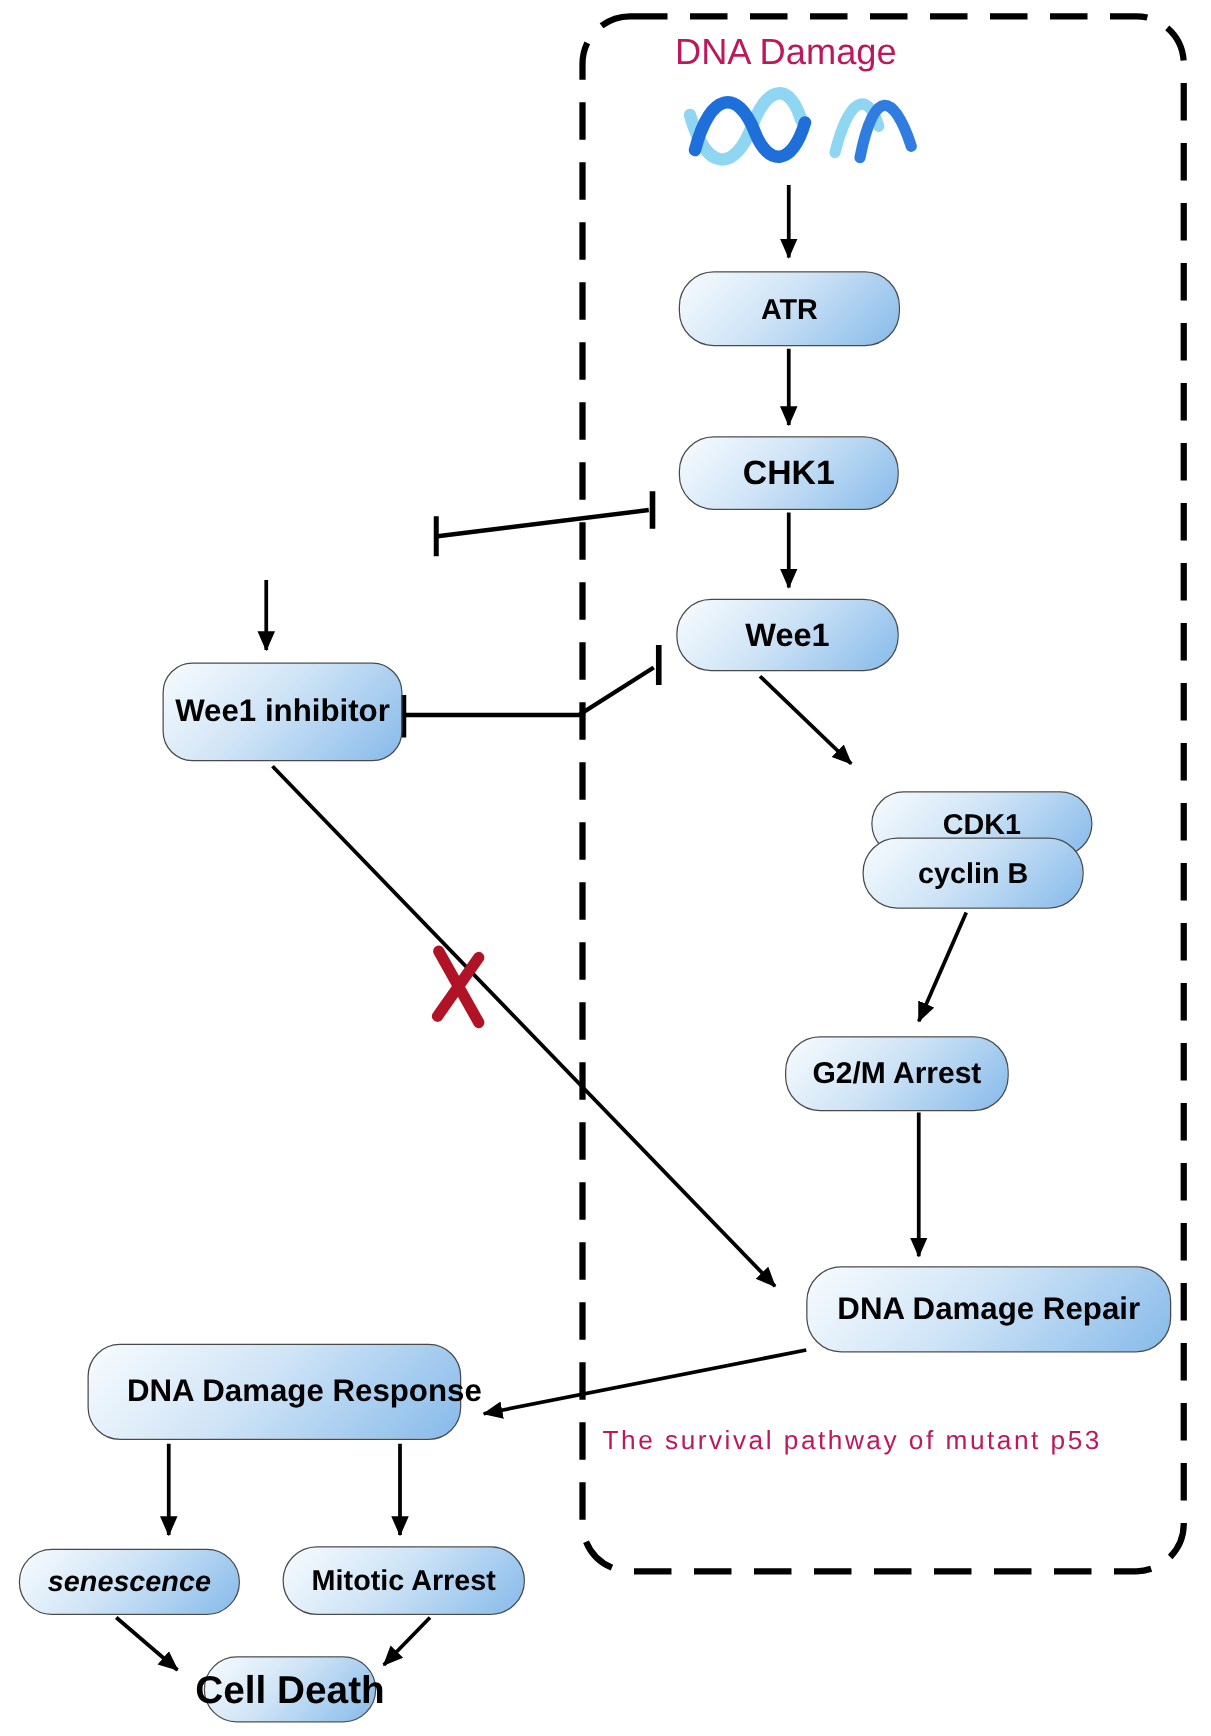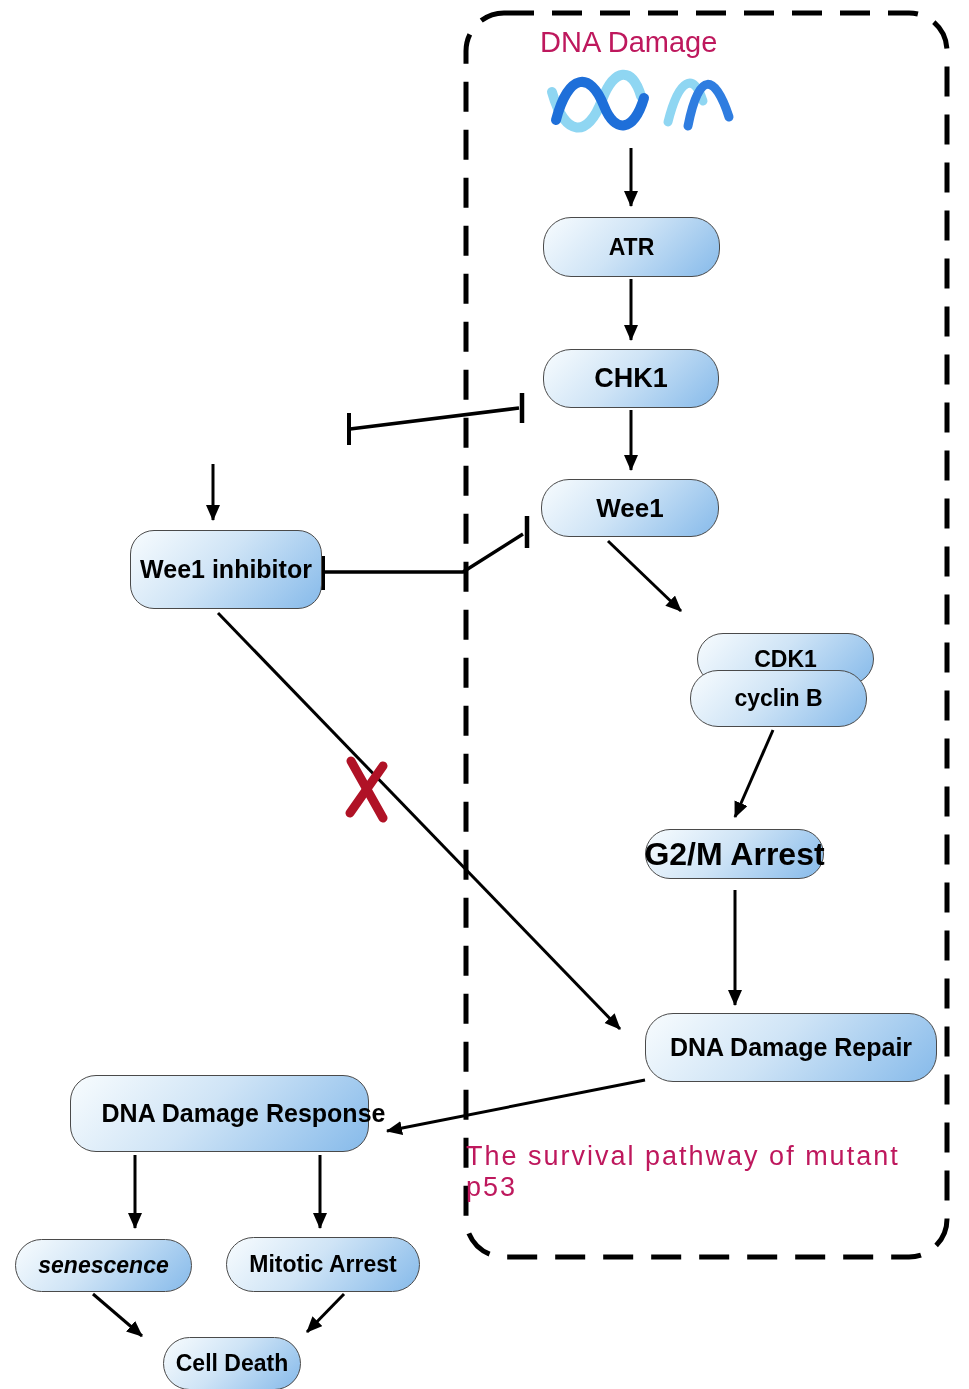--- a/index.html
+++ b/index.html
@@ -83,40 +83,40 @@
 
     <line x1="135" y1="1155" x2="135" y2="1228" stroke="#000" stroke-width="3" marker-end="url(#arrow)"></line>
     <line x1="320" y1="1155" x2="320" y2="1228" stroke="#000" stroke-width="3" marker-end="url(#arrow)"></line>
 
     <line x1="93" y1="1294" x2="142" y2="1336" stroke="#000" stroke-width="3" marker-end="url(#arrow)"></line>
     <line x1="344" y1="1294" x2="307" y2="1332" stroke="#000" stroke-width="3" marker-end="url(#arrow)"></line>
   </svg>
 
   <div class="label" id="dna-damage-label" style="left:540px;top:26px;width:250px;font-size:29px;">DNA Damage</div>
 
-  <div class="label" id="title-label" style="left:466px;top:1141px;width:482px;font-size:27px;">The survival pathway of mutant p53</div>
+  <div class="label" id="title-label" style="left:482px;top:1141px;width:482px;font-size:21px;">The survival pathway of mutant p53</div>
 
   <div class="node" style="left:543px;top:217px;width:177px;height:60px;font-size:23px;">ATR</div>
 
   <div class="node" style="left:543px;top:349px;width:176px;height:59px;font-size:27px;">CHK1</div>
 
 
   <div class="node" style="left:541px;top:479px;width:178px;height:58px;font-size:26px;">Wee1</div>
 
   <div class="node" style="left:130px;top:530px;width:192px;height:79px;font-size:25px;border-radius:24px;">Wee1 inhibitor</div>
 
   <div class="node" style="left:697px;top:607px;width:177px;height:52px;font-size:23px;margin-top:26px;">CDK1</div>
 
   <div class="node" style="left:690px;top:670px;width:177px;height:57px;font-size:23px;">cyclin B</div>
 
-  <div class="node" style="left:645px;top:829px;width:179px;height:50px;font-size:32px;">G2/M Arrest</div>
+  <div class="node" style="left:628px;top:829px;width:179px;height:60px;font-size:24px;">G2/M Arrest</div>
 
   <div class="node" style="left:645px;top:1013px;width:292px;height:69px;font-size:25px;">DNA Damage Repair</div>
 
   <div class="node" style="left:70px;top:1075px;width:299px;height:77px;font-size:25px;border-radius:26px;padding-left:48px;">DNA Damage Response</div>
 
   <div class="node" style="left:15px;top:1239px;width:177px;height:53px;font-size:23px;font-style:italic;">senescence</div>
 
   <div class="node" style="left:226px;top:1237px;width:194px;height:55px;font-size:23px;">Mitotic Arrest</div>
 
-  <div class="node" style="left:163px;top:1325px;width:138px;height:53px;font-size:23px;margin-top:12px;">Cell Death</div>
+  <div class="node" style="left:163px;top:1325px;width:138px;height:53px;font-size:31px;">Cell Death</div>
 
 </div>
 
 </body></html>

